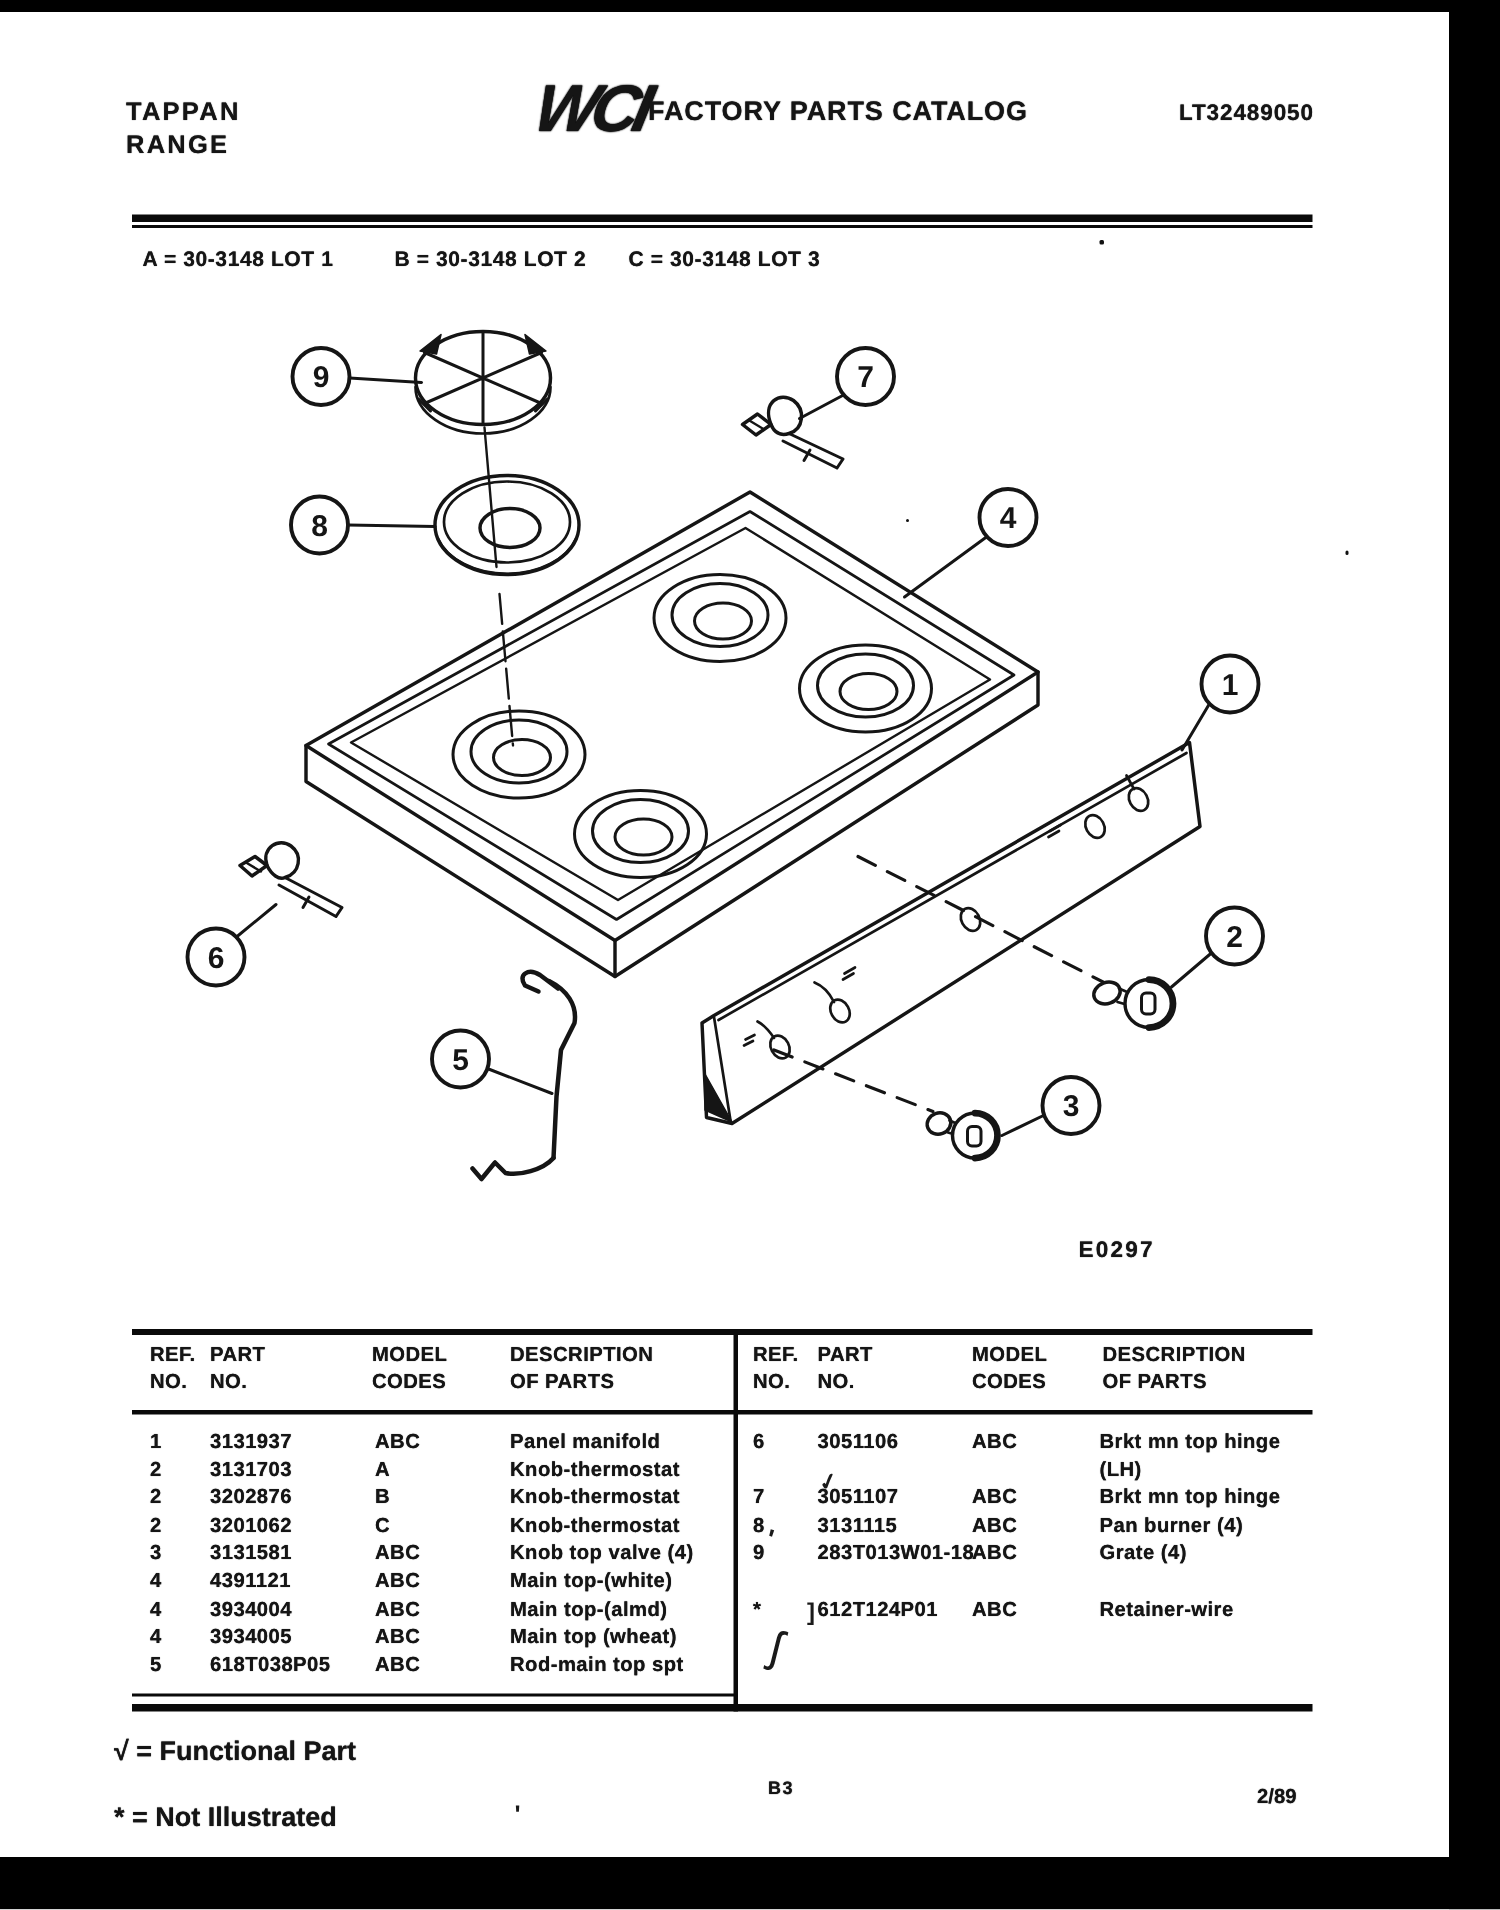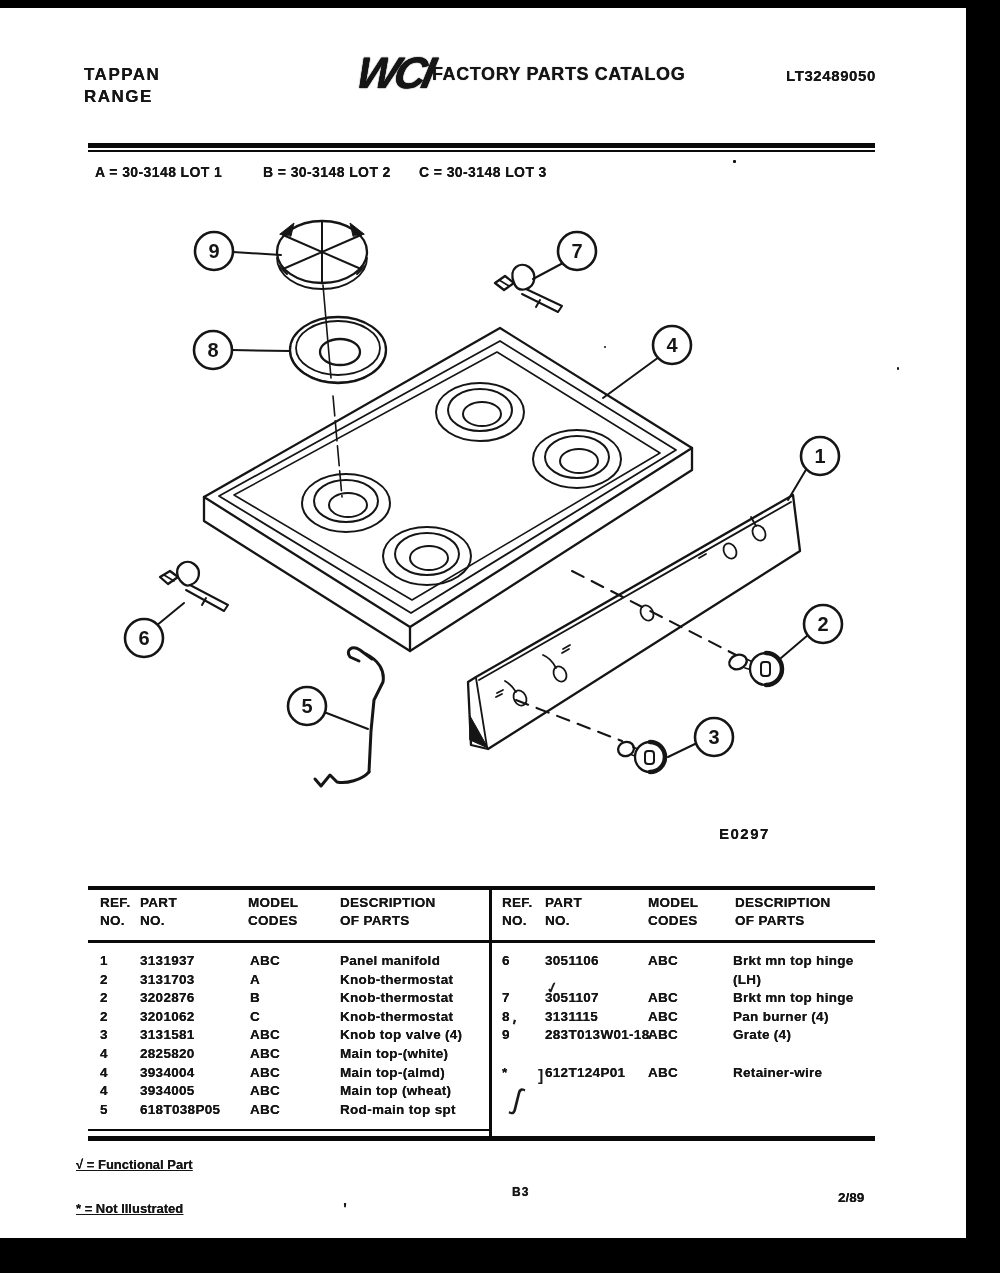--- a/index.html
+++ b/index.html
@@ -23,21 +23,21 @@
   svg.diagram{position:absolute;left:0;top:200px;width:1000px;height:670px;}
   .figcode{font-size:15px;letter-spacing:1.5px;text-shadow:0 0 .6px #151515;}
   
   .th,.td{position:absolute;font-size:13.5px;letter-spacing:.3px;text-shadow:0 0 .5px #151515;}
   .tbody{position:absolute;}
   .trow{position:relative;height:18.6px;}
   .trow span{position:absolute;top:0;white-space:nowrap;font-size:13.5px;letter-spacing:.3px;text-shadow:0 0 .5px #151515;}
   .c0{left:12px}.c1{left:52px}.c2{left:162px}.c3{left:252px}
   .r0{left:2px}.r1{left:45px}.r2{left:148px}.r3{left:233px}
   
-  .fnote{font-size:13px;text-shadow:0 0 .6px #151515;text-decoration:underline;}
+  .fnote{font-size:18px;text-shadow:0 0 .6px #151515;}
   .pageno{font-size:12px;letter-spacing:1px;text-shadow:0 0 .7px #151515;margin-left:40px;}
   .datecode{font-size:13.5px;text-shadow:0 0 .6px #151515;}
   
   .pen{position:absolute;font-size:15px;color:#1a1a1a;}
   .speck{position:absolute;background:#111;border-radius:1px;}
 </style>
 </head>
 <body>
 
 <div class="page">
@@ -271,21 +271,21 @@
         <span class="c3">Knob-thermostat</span>
       </div>
     <div class="trow">
         <span class="c0">3</span>
         <span class="c1">3131581</span>
         <span class="c2">ABC</span>
         <span class="c3">Knob top valve (4)</span>
       </div>
     <div class="trow">
         <span class="c0">4</span>
-        <span class="c1">2825820</span>
+        <span class="c1">4391121</span>
         <span class="c2">ABC</span>
         <span class="c3">Main top-(white)</span>
       </div>
     <div class="trow">
         <span class="c0">4</span>
         <span class="c1">3934004</span>
         <span class="c2">ABC</span>
         <span class="c3">Main top-(almd)</span>
       </div>
     <div class="trow">

